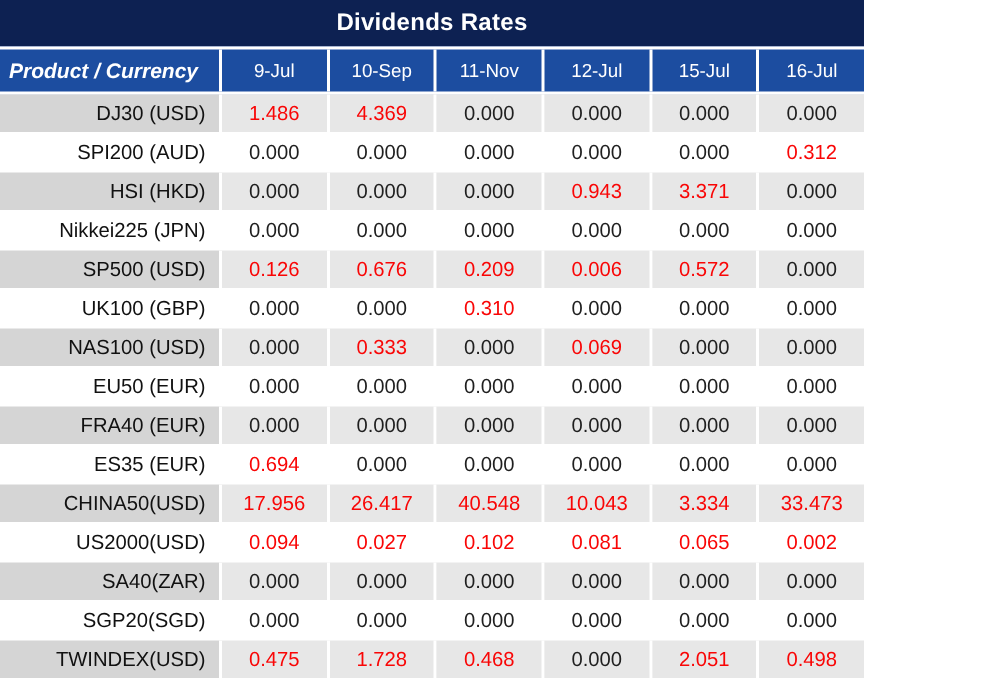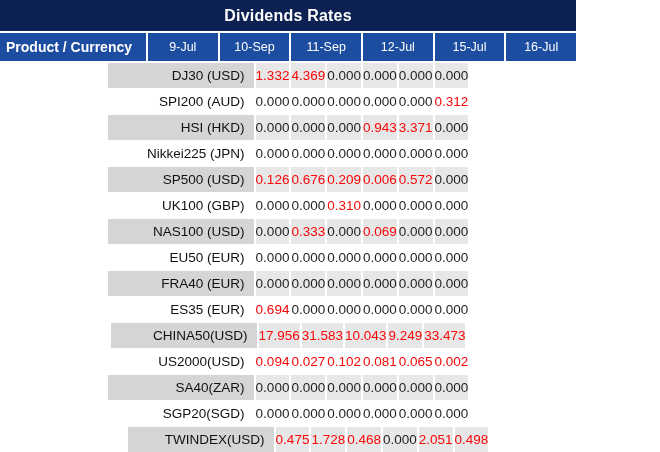--- a/index.html
+++ b/index.html
@@ -36,40 +36,41 @@
     border-bottom:2px solid #fff;
   }
   .corner-cell {
     flex:0 0 148px;
     box-sizing:border-box;
     border-right:2px solid #fff;
     color:var(--header-text);
     font-size:14px; font-weight:bold;
     display:flex; align-items:center;
     padding-left:6px;
+    font-style:italic;
   }
   .date-cell {
     flex:1 1 0;
     box-sizing:border-box;
     border-right:2px solid #fff;
     color:var(--header-text);
     font-size:12.5px;
     display:flex; align-items:center; justify-content:center;
   }
   .header-row .date-cell:last-child { border-right:none; }
-  .table-body { flex:1 1 auto; display:flex; flex-direction:column;align-items:center; }
+  .table-body { flex:1 1 auto; display:flex; flex-direction:column; }
   .row {
     flex:1 1 0;
     display:flex;
     min-height:0;
     box-sizing:border-box;
     border-bottom:1px solid #fff;
     background:var(--row-bg);
   }
-  .table-body .row:last-child { border-bottom:none;padding-left:40px; }
+  .table-body .row:last-child { border-bottom:none; }
   .label-cell {
     flex:0 0 148px;
     box-sizing:border-box;
     border-right:2px solid #fff;
     display:flex; align-items:center; justify-content:flex-end;
     padding-right:9px;
     font-size:13.5px;
     color:#111;
   }
   .value-cell {
@@ -87,29 +88,29 @@
 </style>
 </head>
 <body>
 
 <div class="widget">
   <div class="title-bar">Dividends Rates</div>
   <div class="header-row" id="header-row">
     <div class="corner-cell">Product / Currency</div>
   <div class="date-cell">9-Jul</div>
       <div class="date-cell">10-Sep</div>
-      <div class="date-cell">11-Sep</div>
+      <div class="date-cell">11-Nov</div>
       <div class="date-cell">12-Jul</div>
       <div class="date-cell">15-Jul</div>
       <div class="date-cell">16-Jul</div>
     </div>
   <div class="table-body" id="table-body">
       <div class="row">
         <div class="label-cell">DJ30 (USD)</div>
-        <div class="value-cell hot">1.332</div>
+        <div class="value-cell hot">1.486</div>
         <div class="value-cell hot">4.369</div>
         <div class="value-cell">0.000</div>
         <div class="value-cell">0.000</div>
         <div class="value-cell">0.000</div>
         <div class="value-cell">0.000</div>
       </div>
       <div class="row">
         <div class="label-cell">SPI200 (AUD)</div>
         <div class="value-cell">0.000</div>
         <div class="value-cell">0.000</div>
@@ -186,23 +187,24 @@
         <div class="value-cell hot">0.694</div>
         <div class="value-cell">0.000</div>
         <div class="value-cell">0.000</div>
         <div class="value-cell">0.000</div>
         <div class="value-cell">0.000</div>
         <div class="value-cell">0.000</div>
       </div>
       <div class="row">
         <div class="label-cell">CHINA50(USD)</div>
         <div class="value-cell hot">17.956</div>
-        <div class="value-cell hot">31.583</div>
+        <div class="value-cell hot">26.417</div>
+        <div class="value-cell hot">40.548</div>
         <div class="value-cell hot">10.043</div>
-        <div class="value-cell hot">9.249</div>
+        <div class="value-cell hot">3.334</div>
         <div class="value-cell hot">33.473</div>
       </div>
       <div class="row">
         <div class="label-cell">US2000(USD)</div>
         <div class="value-cell hot">0.094</div>
         <div class="value-cell hot">0.027</div>
         <div class="value-cell hot">0.102</div>
         <div class="value-cell hot">0.081</div>
         <div class="value-cell hot">0.065</div>
         <div class="value-cell hot">0.002</div>

